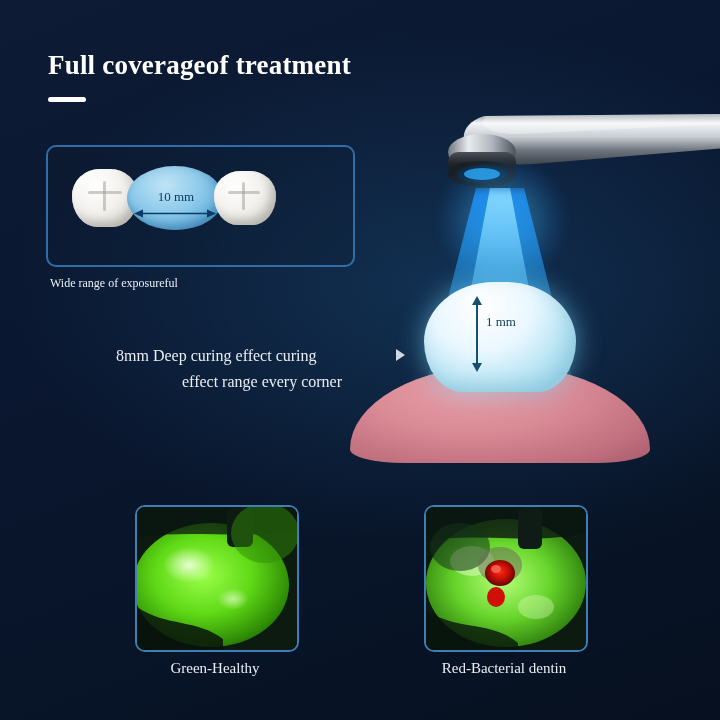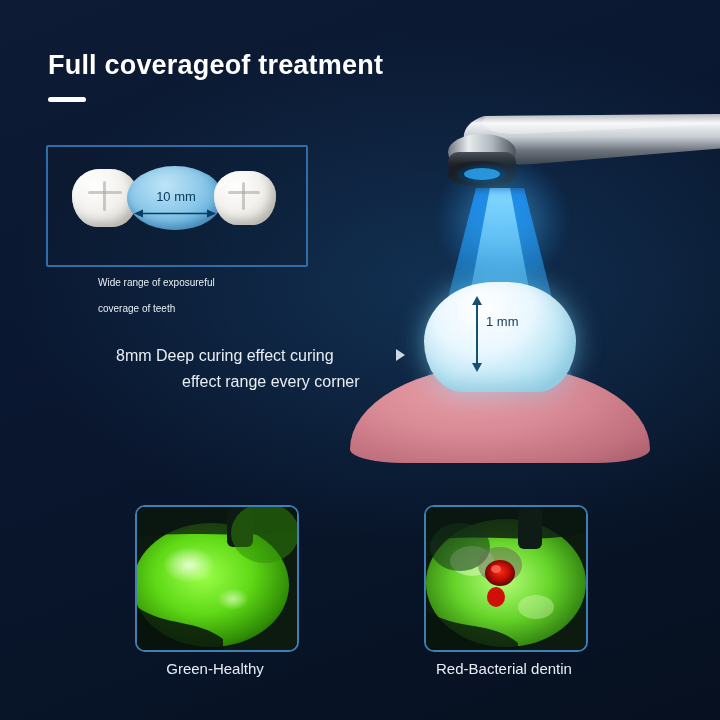--- a/index.html
+++ b/index.html
@@ -5,21 +5,21 @@
   html, body {
     margin: 0;
     padding: 0;
     background: #07142a;
   }
   #page {
     position: relative;
     width: 720px;
     height: 720px;
     overflow: hidden;
-    font-family: Liberation Sans, sans-serif;
+    font-family: Liberation Serif, serif;
     color: #ffffff;
     background:
       radial-gradient(ellipse 700px 420px at 62% 40%, #123152 0%, rgba(18,49,82,0) 62%),
       linear-gradient(160deg, #0d1b34 0%, #0a1730 38%, #081428 70%, #061020 100%);
   }
 
   
   .title {
     position: absolute;
     left: 48px;
@@ -41,22 +41,23 @@
   }
 
   
   .teeth-panel {
     position: absolute;
     left: 46px;
     top: 145px;
     width: 258px;
     height: 118px;
     border: 2px solid #2f6ea8;
-    border-radius: 2px;
+    border-radius: 10px;
     background: rgba(10, 26, 48, 0.25);
+    padding-left: 47px;
   }
   .tooth {
     position: absolute;
     background:
       radial-gradient(ellipse at 35% 28%, #ffffff 0%, #f2f1ee 45%, #dcdad4 80%, #c7c4bd 100%);
     border-radius: 42% 42% 38% 38% / 46% 46% 54% 54%;
     box-shadow: inset -4px -5px 9px rgba(150,146,138,0.55), inset 3px 3px 6px rgba(255,255,255,0.85);
   }
   .tooth-left {
     left: 24px;
@@ -102,24 +103,23 @@
     width: 82px;
     height: 11px;
   }
 
   
   .caption-wide {
     position: absolute;
     left: 50px;
     top: 270px;
     width: 300px;
-    font-size: 10px;
+    font-size: 12px;
     line-height: 26px;
     color: #e9eef4;
-    margin-left: 48px;
   }
 
   
   .deep-text {
     position: absolute;
     left: 116px;
     top: 343px;
     width: 276px;
     font-size: 16px;
     line-height: 26px;
@@ -272,21 +272,20 @@
     <div class="dim-label">10 mm</div>
     <svg class="dim-arrow" viewBox="0 0 82 11">
       <line x1="8" y1="5.5" x2="74" y2="5.5" stroke="#0b3c63" stroke-width="1.6"></line>
       <polygon points="0,5.5 9,1.5 9,9.5" fill="#0b3c63"></polygon>
       <polygon points="82,5.5 73,1.5 73,9.5" fill="#0b3c63"></polygon>
     </svg>
   </div>
 
   <div class="caption-wide">
     <span>Wide range of exposureful</span><br>
-    <span>coverage of teeth</span>
   </div>
 
   <div class="deep-text">
     <span>8mm Deep curing effect curing</span>
     <span class="ln2">effect range every corner</span>
   </div>
   <div class="play-tri"></div>
 
   <div class="lamp-wrap">
 

